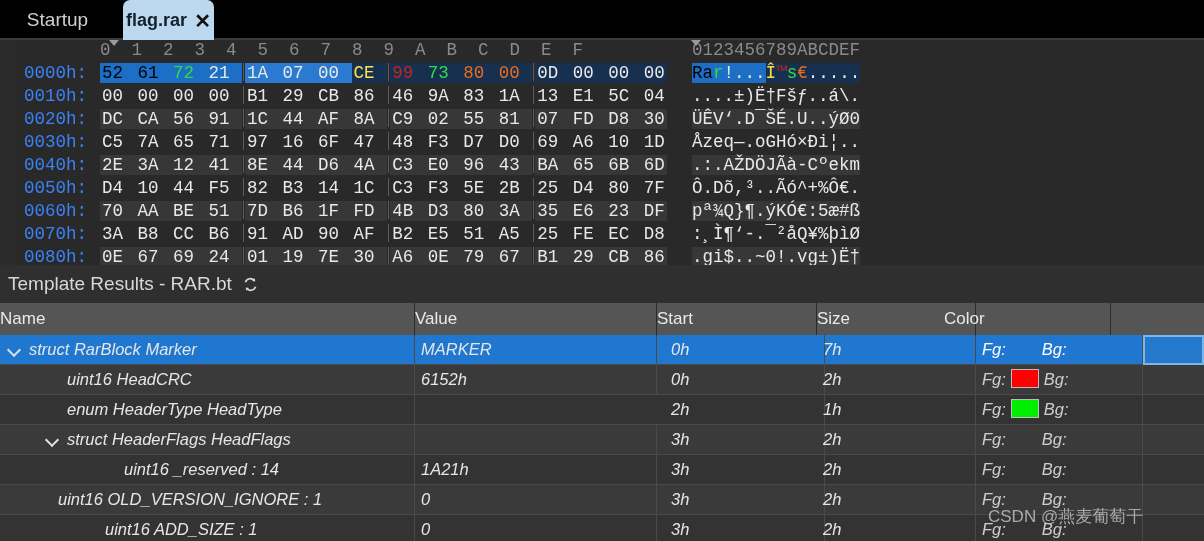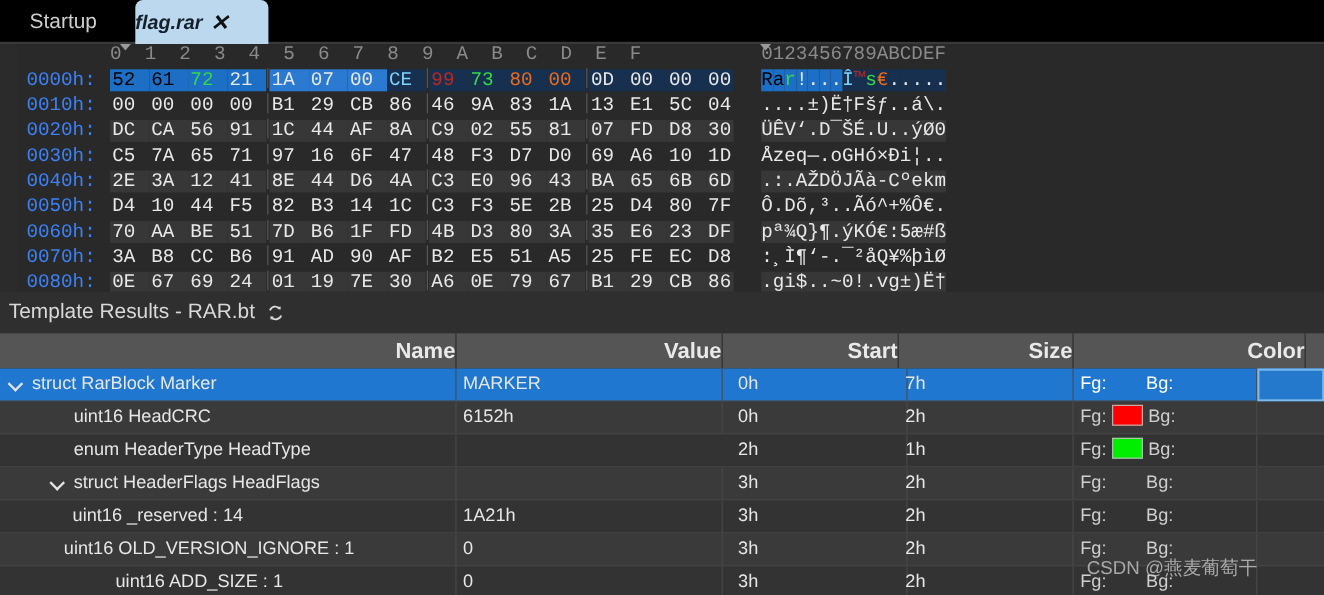--- a/index.html
+++ b/index.html
@@ -20,27 +20,26 @@
   }
   .tab{
     position:absolute;top:0;height:40px;display:flex;align-items:center;
     box-sizing:border-box;
   }
   .tab-startup{
     left:0;width:115px;justify-content:center;
     color:#cfcfcf;font-size:19px;
   }
   .tab-active{
-    left:123px;width:121px;height:40px;
+    left:123px;width:91px;height:40px;
     background:#bcd8ef;color:#14202b;
     border-radius:7px 7px 0 0;
-    gap:7px;
+    justify-content:center;gap:7px;
     font-size:18px;font-weight:bold;
     z-index:3;
-    font-style:italic;
   }
   .tab-close{
     font-size:20px;font-weight:bold;line-height:1;color:#101010;cursor:pointer;
     transform:translateY(1px);
   }
   
   .hexpane{
     position:absolute;left:16px;top:40px;width:1204px;height:225px;
     background:#292929;
     font-family:Liberation Mono, monospace;
@@ -71,54 +70,54 @@
   .hexrow .bytes{position:absolute;left:84px;}
   .hexrow .asc{position:absolute;left:676px;}
   .bg-band{background:#373737;}
   .sel-strong{background:#1c6fc4;}
   .sel-mid{background:#2a7ad1;}
   .sel-dark{background:#17304f;}
   .grp{padding:0 2px;}
   .c-w{color:#e8e8e8;}
   .c-pink{color:#000000;}
   .c-green{color:#34d94a;}
-  .c-red{color:#7dd3fc;}
+  .c-red{color:#fde047;}
   .c-darkred{color:#c0271f;}
   .c-orange{color:#ec6b18;}
   .vdiv{display:inline-block;width:1px;height:18px;background:#5c5c5c;
         vertical-align:-3px;margin:0 1px;}
   
   .tpl-title{
     position:absolute;left:0;top:265px;width:1204px;height:38px;
     background:#2f2f2f;color:#d8d8d8;font-size:19px;
     display:flex;align-items:center;padding-left:8px;box-sizing:border-box;gap:10px;
   }
   .refresh-icon{display:inline-block;width:17px;height:17px;cursor:pointer;}
   .thead{
     position:absolute;left:0;top:303px;width:1204px;height:32px;
     background:#555555;
   }
   .thead .th{
     position:absolute;top:0;height:32px;line-height:32px;
-    color:#e9e9e9;font-size:20px;font-weight:bold;text-align:right;
+    color:#e9e9e9;font-size:17px;font-weight:normal;text-align:left;
     box-sizing:border-box;border-right:1px solid #2b2b2b;
   }
   .tbody{position:absolute;left:0;top:335px;width:1204px;height:206px;}
   .trow{
     position:absolute;left:0;width:1204px;height:30px;
     border-bottom:1px solid #4a4a4a;box-sizing:border-box;
   }
   .trow.even{background:#333333;}
   .trow.odd{background:#3a3a3a;}
   .trow.sel{background:#1f77cf;}
   .cell{
     position:absolute;top:0;height:29px;line-height:29px;
     font-size:16.5px;color:#e6e6e6;box-sizing:border-box;
     border-right:1px solid #4a4a4a;
-    white-space:nowrap;overflow:hidden;
+    white-space:nowrap;overflow:hidden;font-style:italic;
   }
   .c-name{left:0;width:415px;}
   .c-value{left:415px;width:242px;padding-left:6px;}
   .c-start{left:665px;width:160px;padding-left:6px;}
   .c-size{left:817px;width:159px;padding-left:6px;}
   .c-color{left:976px;width:167px;padding-left:6px;}
   .c-extra{left:1143px;width:61px;border-right:none;}
   .trow.sel .c-extra{
     background:#2579cd;border:2px solid #7bb8ea;box-sizing:border-box;height:30px;
   }
@@ -187,21 +186,21 @@
       <path d="M4.1 14.8 L3.8 11.6 L7.0 12.0 Z" fill="#d8d8d8"></path>
     </svg>
   </span>
 </div>
 
 <div class="thead">
   <div class="th" style="left:0;width:415px;">Name</div>
   <div class="th" style="left:415px;width:242px;">Value</div>
   <div class="th" style="left:657px;width:160px;">Start</div>
   <div class="th" style="left:817px;width:159px;">Size</div>
-  <div class="th" style="left:1020px;width:167px;">Color</div>
+  <div class="th" style="left:944px;width:167px;">Color</div>
   <div class="th" style="left:1143px;width:61px;border-right:none;"></div>
 </div>
 
 <div class="tbody" id="tbody">
     <div class="trow sel" style="top: 0px;">
       <div class="cell c-name" style="padding-left: 8px;"><span class="chev"></span><span>struct RarBlock Marker</span></div>
       <div class="cell c-value">MARKER</div>
       <div class="cell c-start">0h</div>
       <div class="cell c-size">7h</div>
       <div class="cell c-color"><span class="fgbg">Fg:</span><span class="gap-lbl"></span><span class="fgbg">Bg:</span></div>
@@ -224,21 +223,21 @@
     </div>
     <div class="trow odd" style="top: 90px;">
       <div class="cell c-name" style="padding-left: 46px;"><span class="chev"></span><span>struct HeaderFlags HeadFlags</span></div>
       <div class="cell c-value"></div>
       <div class="cell c-start">3h</div>
       <div class="cell c-size">2h</div>
       <div class="cell c-color"><span class="fgbg">Fg:</span><span class="gap-lbl"></span><span class="fgbg">Bg:</span></div>
       <div class="cell c-extra"></div>
     </div>
     <div class="trow even" style="top: 120px;">
-      <div class="cell c-name" style="padding-left: 45px;"><span class="chev" style="visibility: hidden;"></span><span>uint16 _reserved : 14</span></div>
+      <div class="cell c-name" style="padding-left: 103px;"><span class="chev" style="visibility: hidden;"></span><span>uint16 _reserved : 14</span></div>
       <div class="cell c-value">1A21h</div>
       <div class="cell c-start">3h</div>
       <div class="cell c-size">2h</div>
       <div class="cell c-color"><span class="fgbg">Fg:</span><span class="gap-lbl"></span><span class="fgbg">Bg:</span></div>
       <div class="cell c-extra"></div>
     </div>
     <div class="trow odd" style="top: 150px;">
       <div class="cell c-name" style="padding-left: 37px;"><span class="chev" style="visibility: hidden;"></span><span>uint16 OLD_VERSION_IGNORE : 1</span></div>
       <div class="cell c-value">0</div>
       <div class="cell c-start">3h</div>

